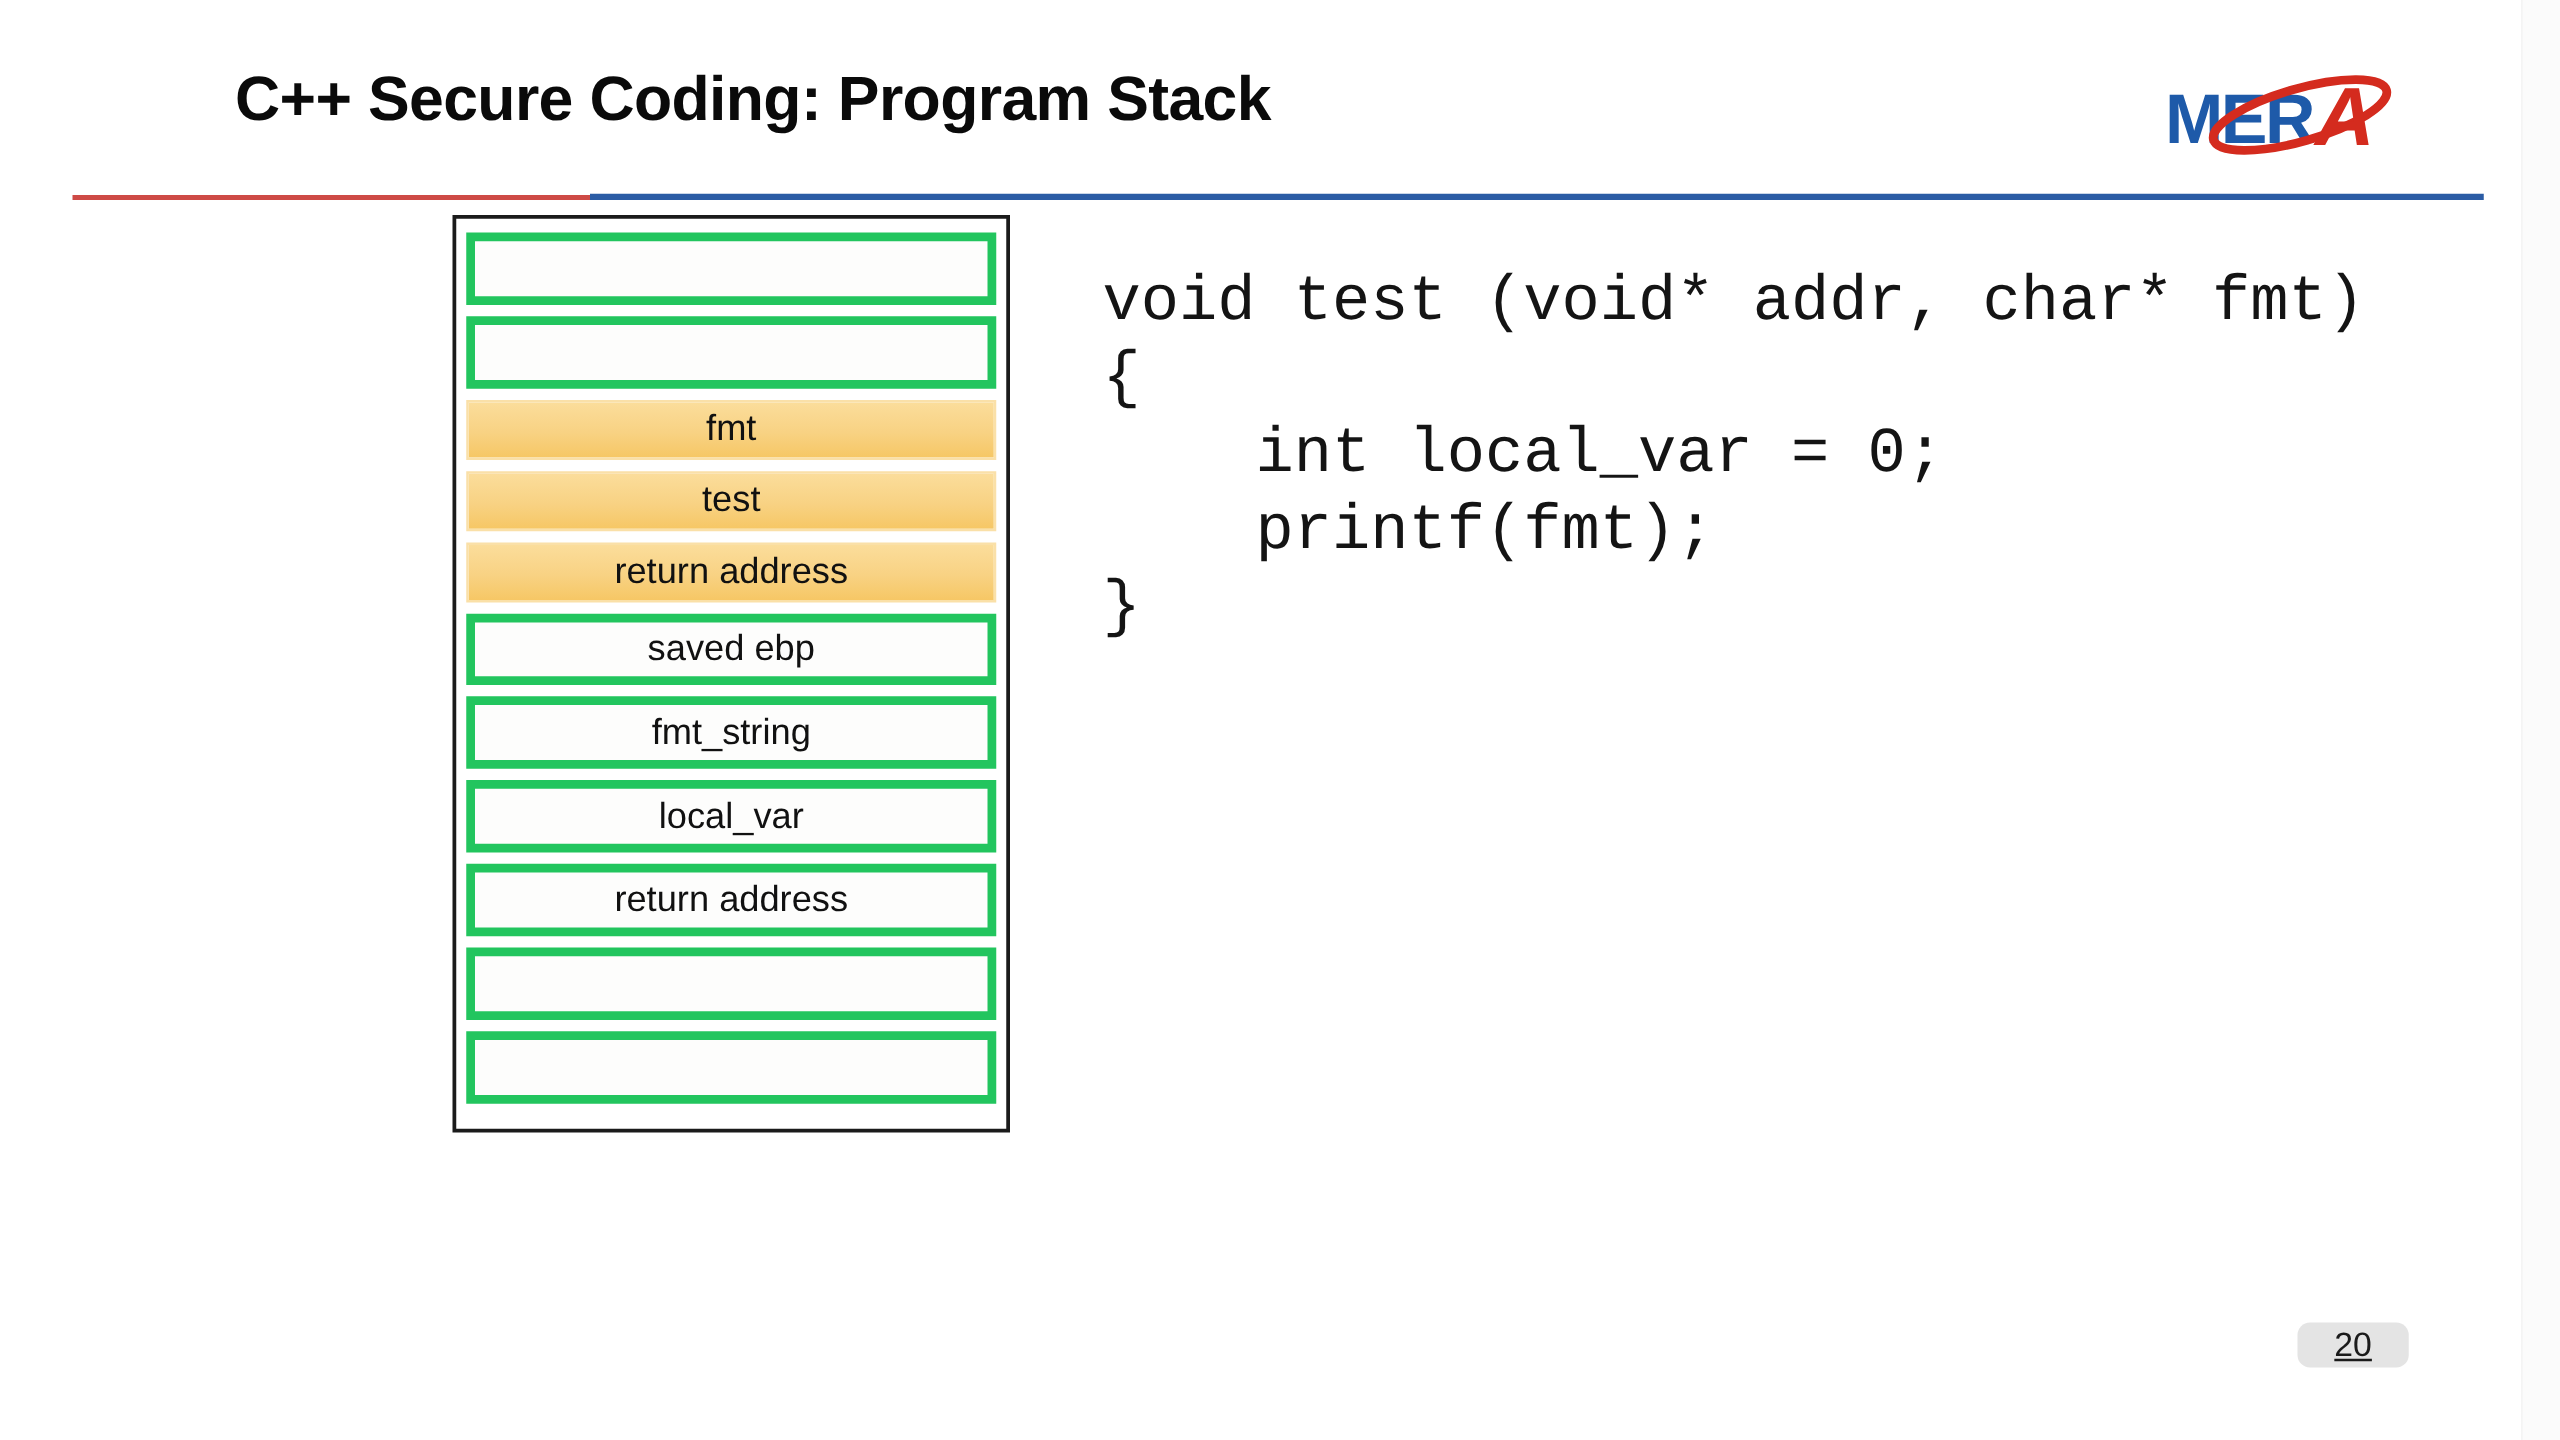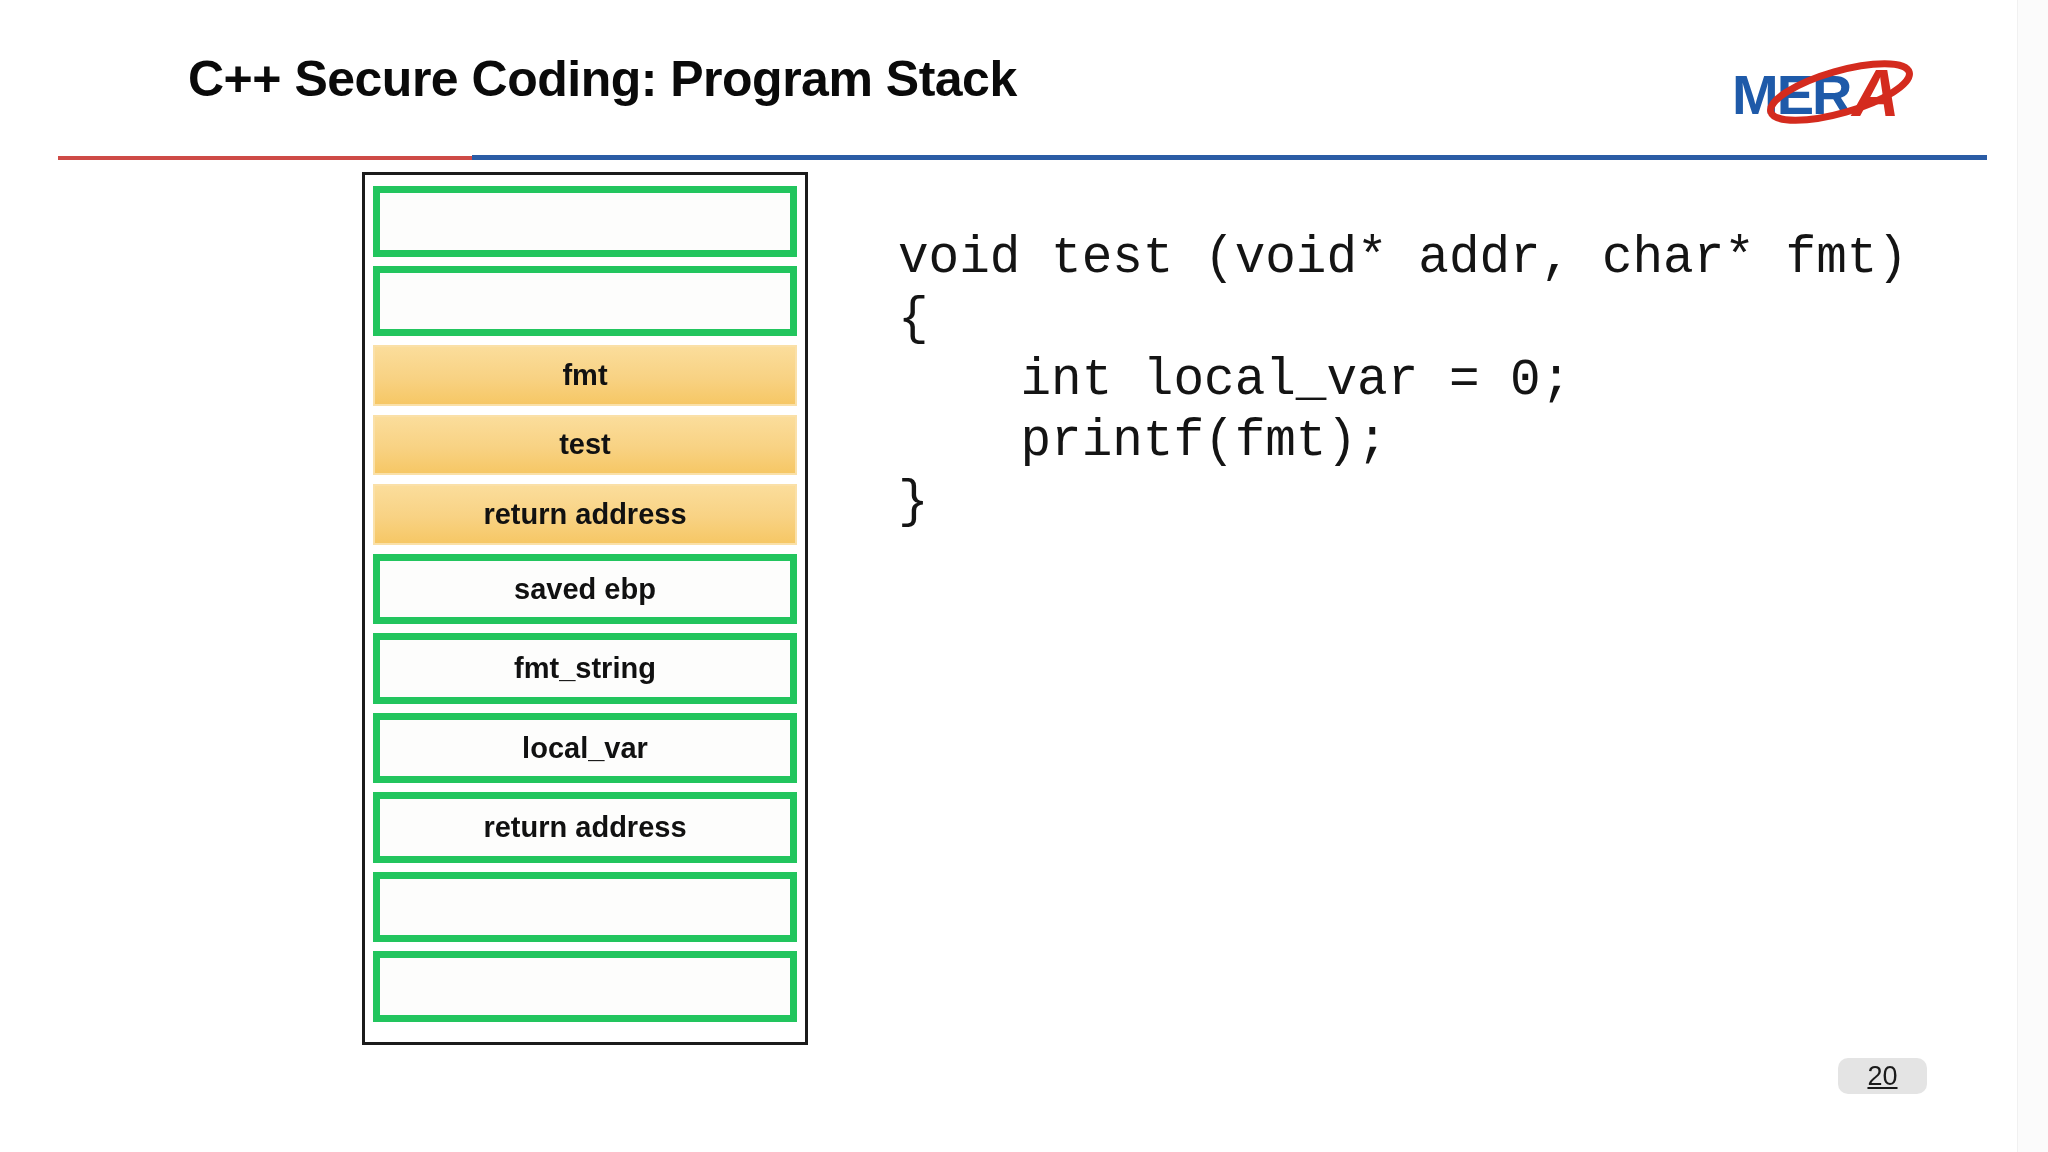--- a/index.html
+++ b/index.html
@@ -58,29 +58,28 @@
     top: 155px;
     width: 1515px;
     height: 5px;
     background: #2b5ca5;
   }
   .stack-container {
     position: absolute;
     left: 362px;
     top: 172px;
     width: 446px;
-    height: 873px;
+    height: 734px;
     box-sizing: border-box;
     border: 3px solid #1b1b1b;
     background: #ffffff;
     display: flex;
     flex-direction: column;
     padding: 11px 8px 20px 8px;
     gap: 9px;
-    font-weight: bold;
   }
   .stack-row {
     flex: 1;
     box-sizing: border-box;
     display: flex;
     align-items: center;
     justify-content: center;
     font-size: 29px;
     color: #111111;
     background: #fdfdfc;
@@ -89,21 +88,21 @@
     border: 7px solid #22c55e;
   }
   .row-highlight {
     border: 2px solid #fae0a8;
     background: linear-gradient(180deg, #fbdd9b 0%, #f8d283 55%, #f6c765 100%);
   }
   .code-block {
     position: absolute;
     left: 882px;
     top: 212px;
-    margin: 16px;
+    margin: 0;
     font-family: "Liberation Mono", monospace;
     font-size: 51px;
     line-height: 61px;
     color: #141414;
     white-space: pre;
   }
   .page-badge {
     position: absolute;
     left: 1838px;
     top: 1058px;

